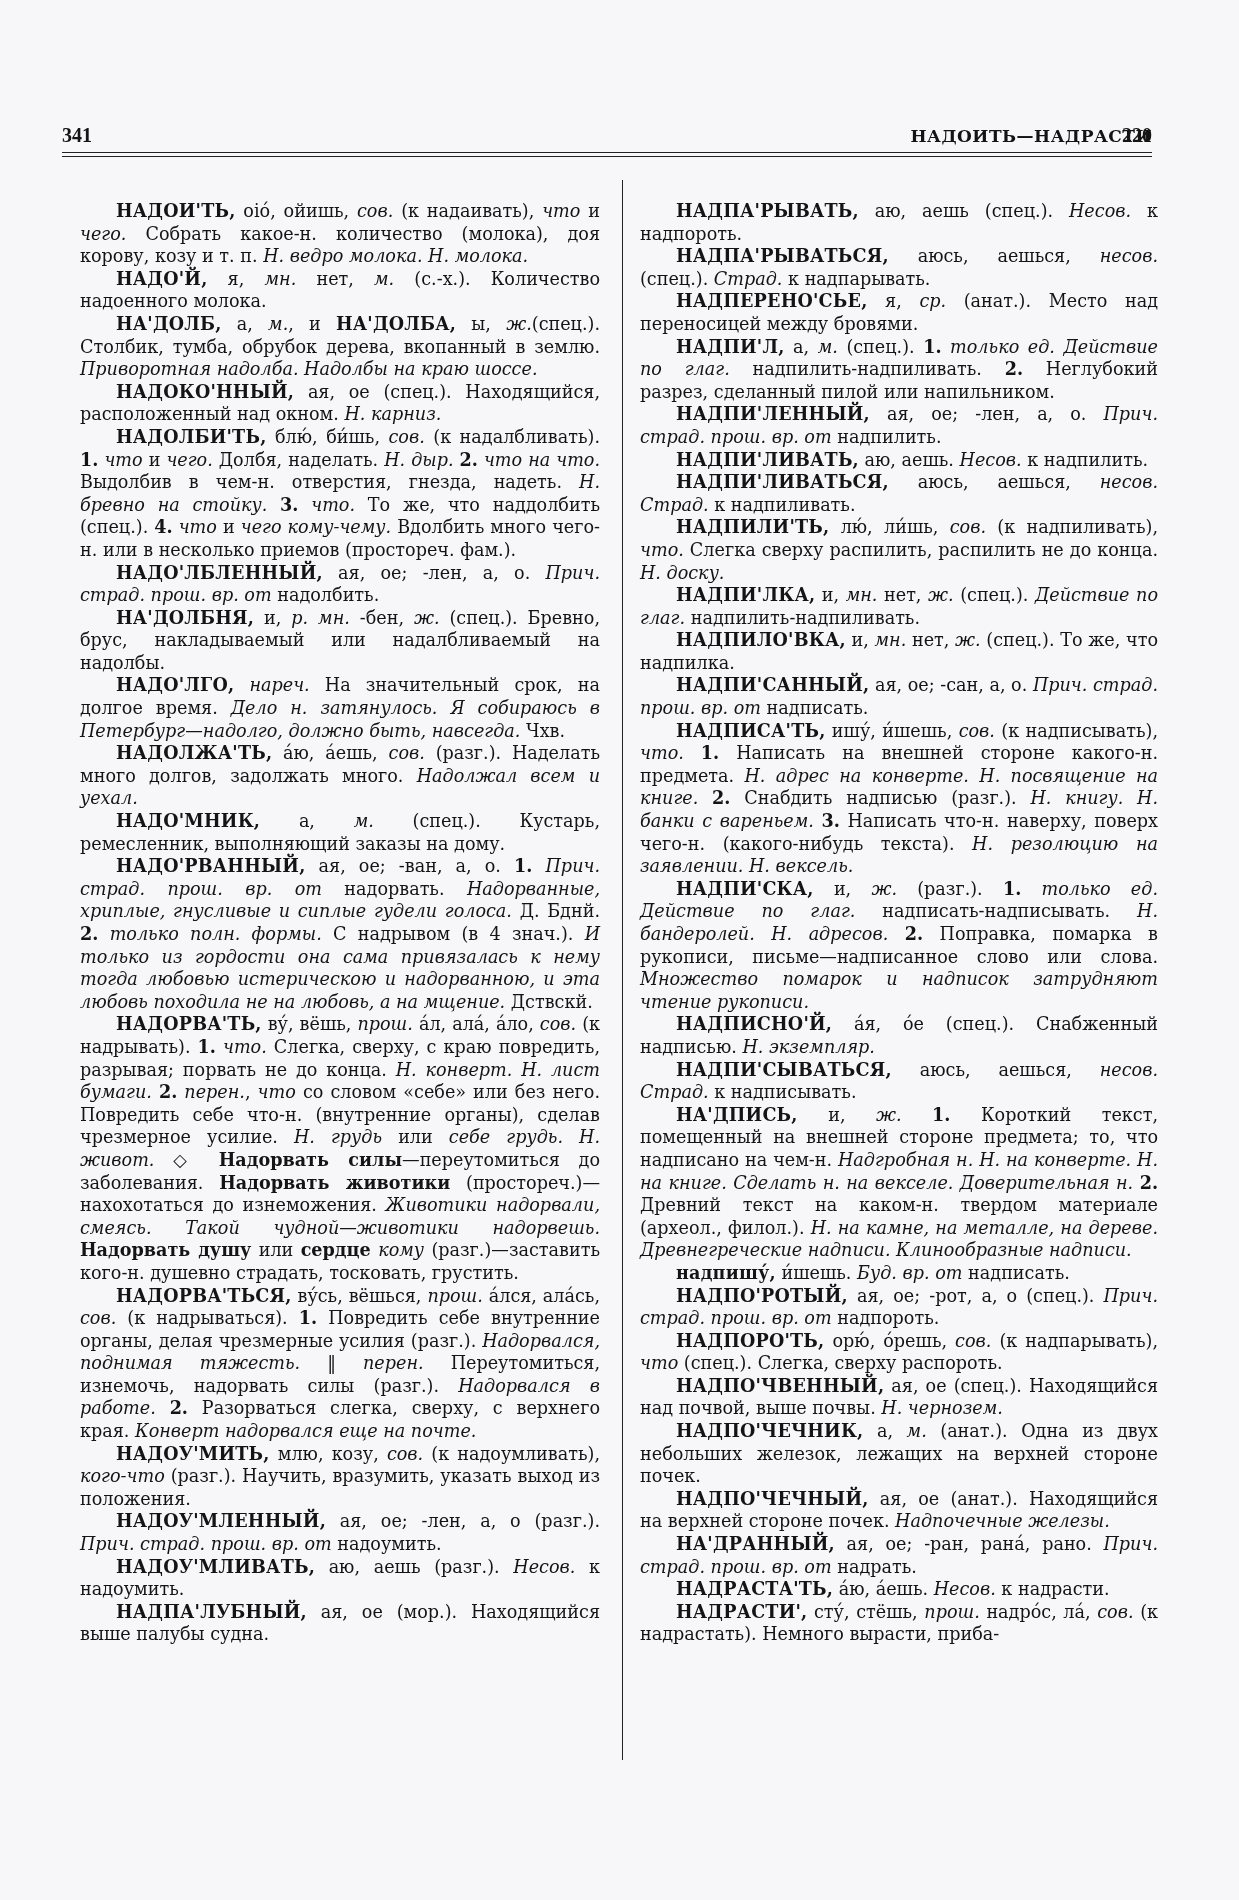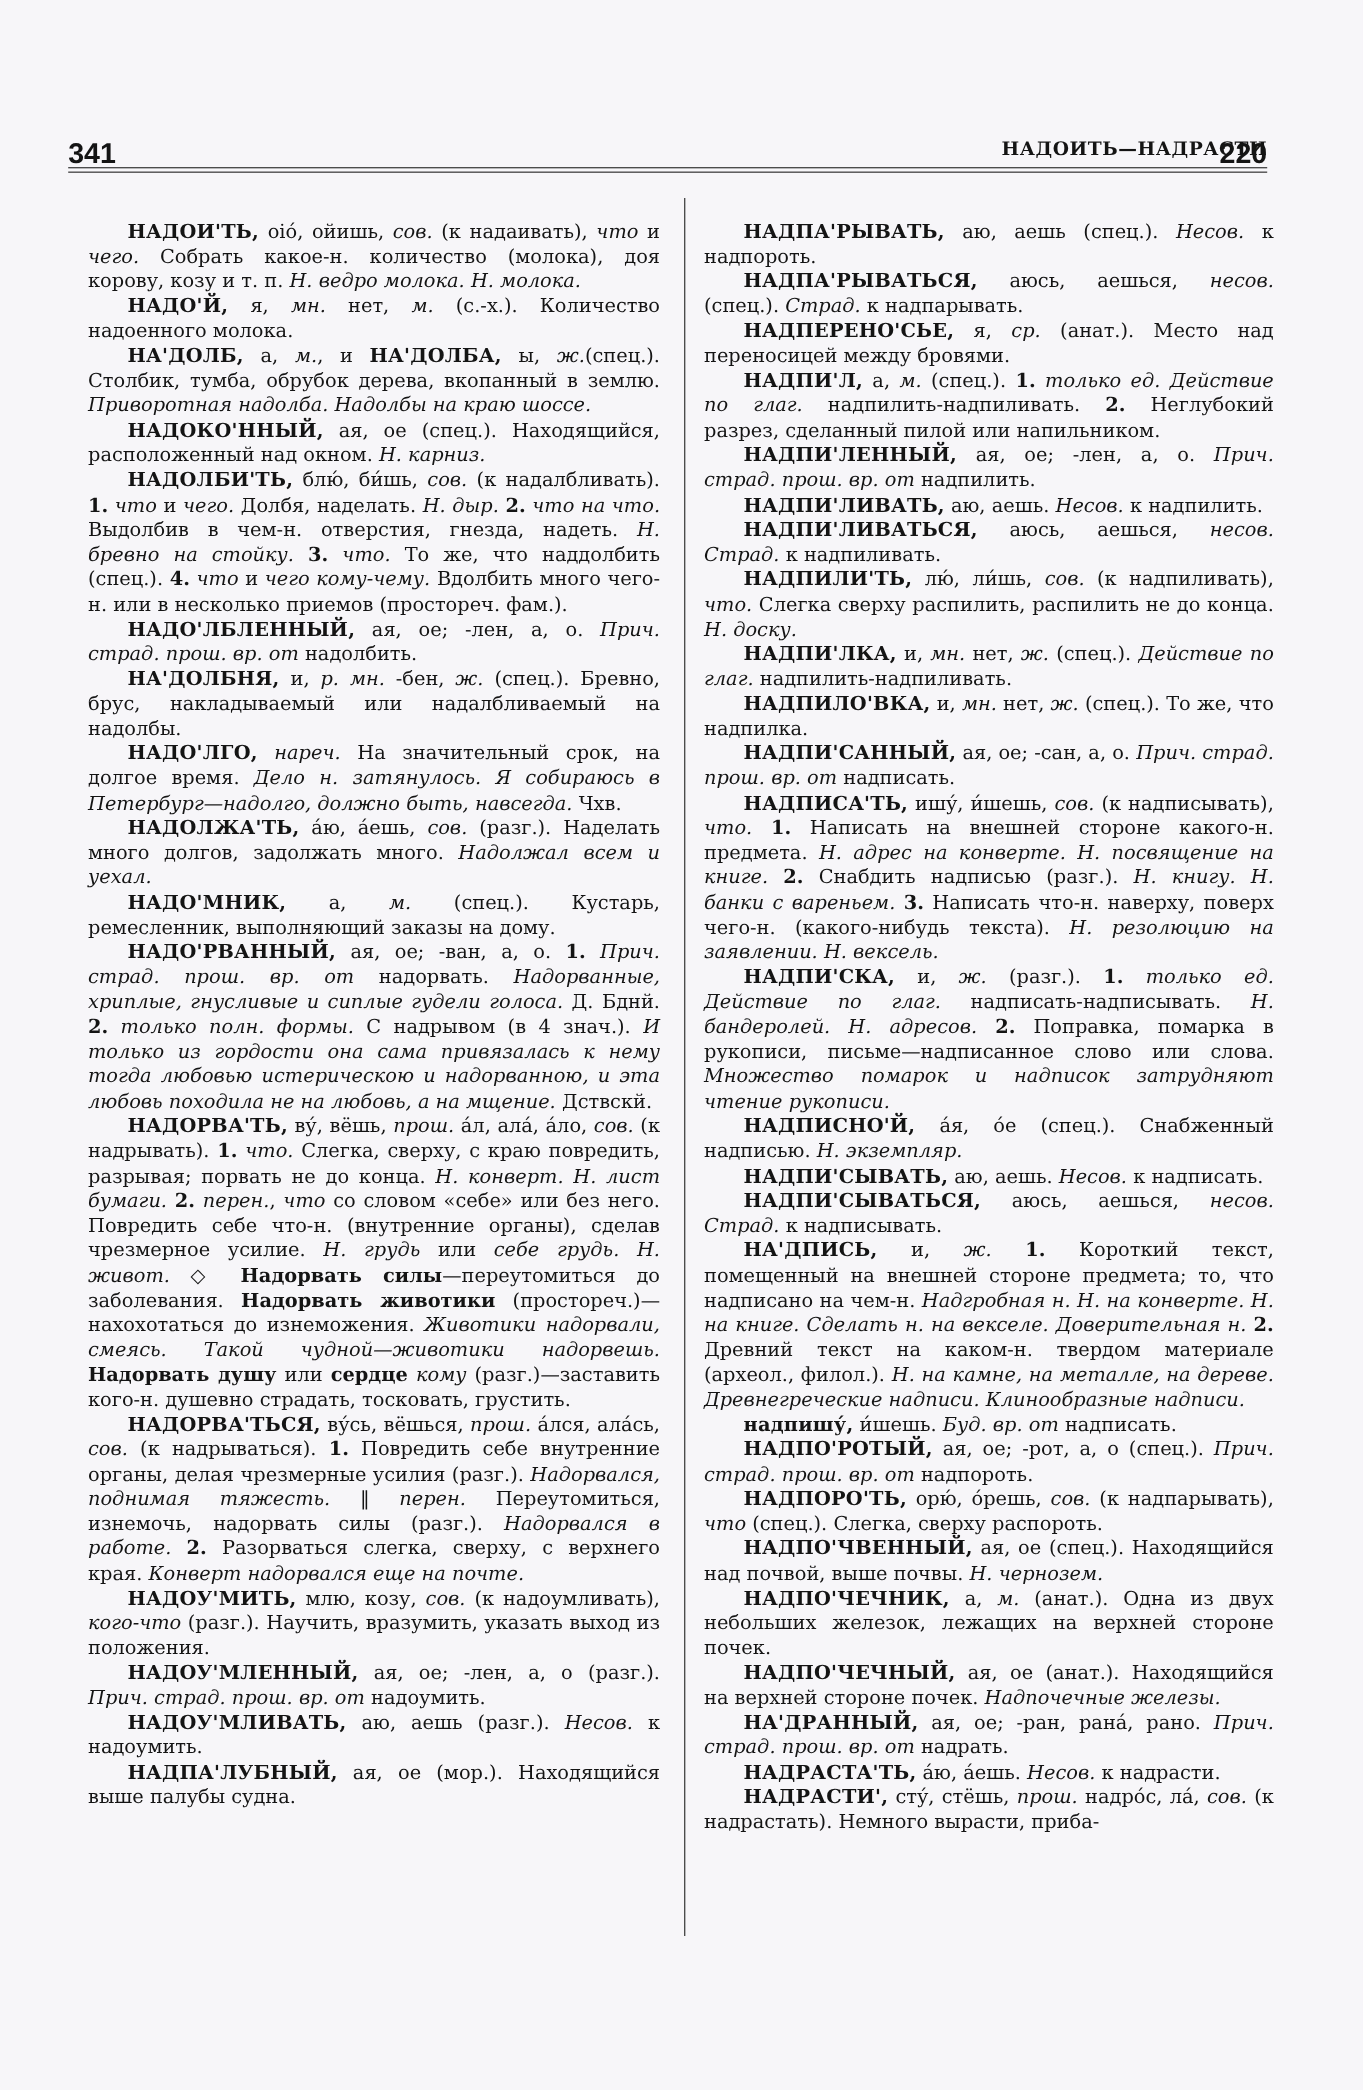--- a/index.html
+++ b/index.html
@@ -1,19 +1,19 @@
 <!DOCTYPE html>
 <html><head>
 <meta charset="utf-8">
 <style>
   html, body { margin:0; padding:0; background:#f7f6f9; }
   body { width:1239px; height:1900px; position:relative; overflow:hidden;
          font-family:"DejaVu Serif","Liberation Serif",serif; color:#141414; }
   .header { position:absolute; top:122px; left:62px; width:1090px; height:40px; }
-  .pnum { position:absolute; top:2px; font-weight:bold; font-size:26px; font-family:Liberation Sans, sans-serif; }
+  .pnum { position:absolute; top:2px; font-weight:bold; font-size:20px; font-family:Liberation Serif, serif; }
   .pnum.left { left:0; }
   .pnum.right { right:0; }
   .running { position:absolute; left:0; right:0; top:4px; text-align:right; font-weight:bold; font-size:17px; letter-spacing:0.5px; }
   .rule { position:absolute; left:62px; width:1090px; height:0; border-top:1.6px solid #222; }
   .rule.r1 { top:152px; }
   .rule.r2 { top:156px; border-top-width:1px; }
   .divider { position:absolute; left:622px; top:180px; height:1580px; border-left:1.5px solid #222; }
   .col { position:absolute; top:178px; width:520px; font-size:17.6px; line-height:22.6px; text-align:justify;margin-top:22px; }
   .col.left { left:80px; }
   .col.right { left:640px; width:518px; }
@@ -61,21 +61,20 @@
     <p class="entry"><span class="hw">НАДПИ'ЛЕННЫЙ,</span><span> ая, ое; -лен, а, о. </span><span class="it">Прич. страд. прош. вр. от</span><span> надпилить.</span></p>
     <p class="entry"><span class="hw">НАДПИ'ЛИВАТЬ,</span><span> аю, аешь. </span><span class="it">Несов.</span><span> к надпилить.</span></p>
     <p class="entry"><span class="hw">НАДПИ'ЛИВАТЬСЯ,</span><span> аюсь, аешься, </span><span class="it">несов. Страд.</span><span> к надпиливать.</span></p>
     <p class="entry"><span class="hw">НАДПИЛИ'ТЬ,</span><span> лю́, ли́шь, </span><span class="it">сов.</span><span> (к надпиливать), </span><span class="it">что.</span><span> Слегка сверху распилить, распилить не до конца. </span><span class="it">Н. доску.</span></p>
     <p class="entry"><span class="hw">НАДПИ'ЛКА,</span><span> и, </span><span class="it">мн.</span><span> нет, </span><span class="it">ж.</span><span> (спец.). </span><span class="it">Действие по глаг.</span><span> надпилить-надпиливать.</span></p>
     <p class="entry"><span class="hw">НАДПИЛО'ВКА,</span><span> и, </span><span class="it">мн.</span><span> нет, </span><span class="it">ж.</span><span> (спец.). То же, что надпилка.</span></p>
     <p class="entry"><span class="hw">НАДПИ'САННЫЙ,</span><span> ая, ое; -сан, а, о. </span><span class="it">Прич. страд. прош. вр. от</span><span> надписать.</span></p>
     <p class="entry"><span class="hw">НАДПИСА'ТЬ,</span><span> ишу́, и́шешь, </span><span class="it">сов.</span><span> (к надписывать), </span><span class="it">что.</span><span> </span><span class="b">1.</span><span> Написать на внешней стороне какого-н. предмета. </span><span class="it">Н. адрес на конверте. Н. посвящение на книге.</span><span> </span><span class="b">2.</span><span> Снабдить надписью (разг.). </span><span class="it">Н. книгу. Н. банки с вареньем.</span><span> </span><span class="b">3.</span><span> Написать что-н. наверху, поверх чего-н. (какого-нибудь текста). </span><span class="it">Н. резолюцию на заявлении. Н. вексель.</span></p>
     <p class="entry"><span class="hw">НАДПИ'СКА,</span><span> и, </span><span class="it">ж.</span><span> (разг.). </span><span class="b">1.</span><span> </span><span class="it">только ед. Действие по глаг.</span><span> надписать-надписывать. </span><span class="it">Н. бандеролей. Н. адресов.</span><span> </span><span class="b">2.</span><span> Поправка, помарка в рукописи, письме—надписанное слово или слова. </span><span class="it">Множество помарок и надписок затрудняют чтение рукописи.</span></p>
     <p class="entry"><span class="hw">НАДПИСНО'Й,</span><span> а́я, о́е (спец.). Снабженный надписью. </span><span class="it">Н. экземпляр.</span></p>
-    <p class="entry"><span class="hw">НАДПИ'СЫВАТЬ,</span><span> аю, аешь. </span><span class="it">Несов.</span><span> к надписать.</span></p>
     <p class="entry"><span class="hw">НАДПИ'СЫВАТЬСЯ,</span><span> аюсь, аешься, </span><span class="it">несов. Страд.</span><span> к надписывать.</span></p>
     <p class="entry"><span class="hw">НА'ДПИСЬ,</span><span> и, </span><span class="it">ж.</span><span> </span><span class="b">1.</span><span> Короткий текст, помещенный на внешней стороне предмета; то, что надписано на чем-н. </span><span class="it">Надгробная н. Н. на конверте. Н. на книге. Сделать н. на векселе. Доверительная н.</span><span> </span><span class="b">2.</span><span> Древний текст на каком-н. твердом материале (археол., филол.). </span><span class="it">Н. на камне, на металле, на дереве. Древнегреческие надписи. Клинообразные надписи.</span></p>
     <p class="entry"><span class="hw">надпишу́,</span><span> и́шешь. </span><span class="it">Буд. вр. от</span><span> надписать.</span></p>
     <p class="entry"><span class="hw">НАДПО'РОТЫЙ,</span><span> ая, ое; -рот, а, о (спец.). </span><span class="it">Прич. страд. прош. вр. от</span><span> надпороть.</span></p>
     <p class="entry"><span class="hw">НАДПОРО'ТЬ,</span><span> орю́, о́решь, </span><span class="it">сов.</span><span> (к надпарывать), </span><span class="it">что</span><span> (спец.). Слегка, сверху распороть.</span></p>
     <p class="entry"><span class="hw">НАДПО'ЧВЕННЫЙ,</span><span> ая, ое (спец.). Находящийся над почвой, выше почвы. </span><span class="it">Н. чернозем.</span></p>
     <p class="entry"><span class="hw">НАДПО'ЧЕЧНИК,</span><span> а, </span><span class="it">м.</span><span> (анат.). Одна из двух небольших железок, лежащих на верхней стороне почек.</span></p>
     <p class="entry"><span class="hw">НАДПО'ЧЕЧНЫЙ,</span><span> ая, ое (анат.). Находящийся на верхней стороне почек. </span><span class="it">Надпочечные железы.</span></p>
     <p class="entry"><span class="hw">НА'ДРАННЫЙ,</span><span> ая, ое; -ран, рана́, рано. </span><span class="it">Прич. страд. прош. вр. от</span><span> надрать.</span></p>
     <p class="entry"><span class="hw">НАДРАСТА'ТЬ,</span><span> а́ю, а́ешь. </span><span class="it">Несов.</span><span> к надрасти.</span></p>

